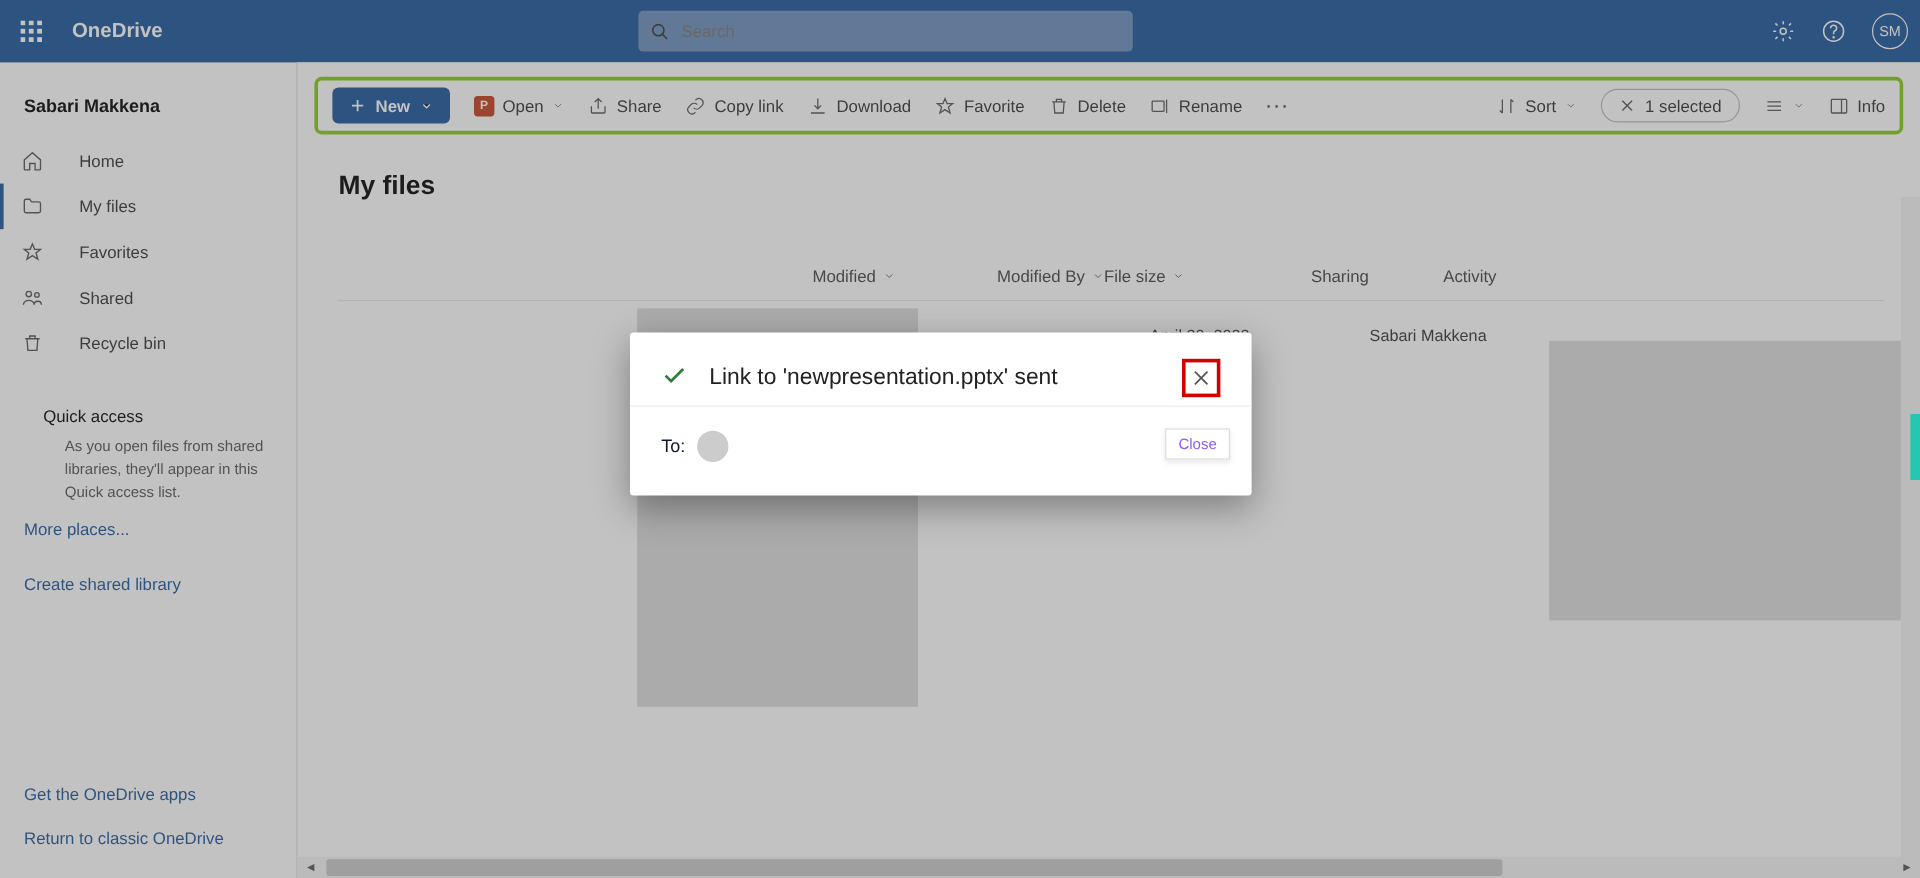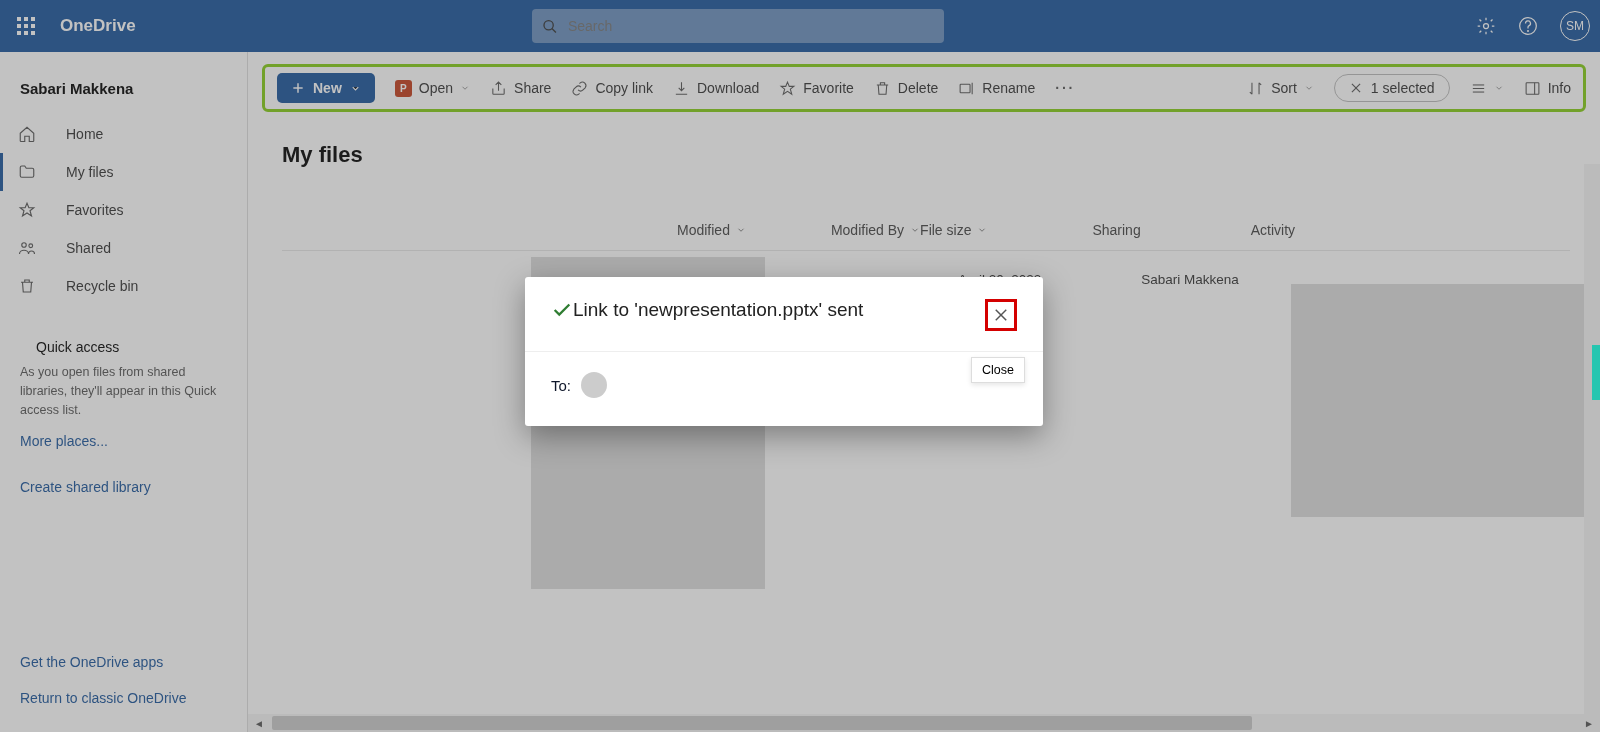--- a/index.html
+++ b/index.html
@@ -20,21 +20,21 @@
 
 
 .main{display:flex;height:calc(100% - 52px);position:relative;z-index:1;}
 .sidebar{width:248px;border-right:1px solid #ddd;padding-top:18px;display:flex;flex-direction:column;}
 .user-name{font-size:15px;font-weight:600;padding:10px 20px 18px;}
 .navlist{list-style:none;}
 .nav-item{display:flex;align-items:center;gap:30px;padding:10px 18px;font-size:14px;color:#333;cursor:pointer;}
 .nav-item.active{border-left:3px solid #1b559b;padding-left:15px;font-weight:400;}
 .nav-item svg{width:18px;height:18px;stroke:#555;fill:none;stroke-width:1.5;}
 .qa-title{font-size:14px;font-weight:400;padding:34px 20px 8px;margin-left:16px;}
-.qa-desc{font-size:12.5px;color:#555;padding:0 20px;line-height:1.5;}
+.qa-desc{font-size:12.5px;color:#555;padding:0 20px;line-height:1.5;margin-left:34px;}
 .link{color:#1b559b;font-size:14px;padding:14px 20px 6px;cursor:pointer;}
 .sidebar-bottom{margin-top:auto;padding-bottom:20px;}
 
 
 .content{flex:1;position:relative;background:#fff;}
 .toolbar{height:48px;margin:12px 14px 0;border:3px solid #84cc16;border-radius:6px;display:flex;align-items:center;padding:0 12px;gap:20px;font-size:14px;color:#333;}
 .btn-new{background:#1b559b;color:#fff;border-radius:5px;padding:7px 14px;display:flex;align-items:center;gap:8px;font-weight:600;}
 .btn-new svg{width:14px;height:14px;stroke:#fff;stroke-width:2.5;}
 .tb-item{display:flex;align-items:center;gap:7px;cursor:pointer;}
 .tb-item svg{width:17px;height:17px;stroke:#555;fill:none;stroke-width:1.5;}
@@ -50,26 +50,26 @@
 .ch svg{width:10px;height:10px;stroke:#666;stroke-width:2;fill:none;}
 .row1{position:absolute;top:220px;left:710px;font-size:13.5px;color:#333;display:flex;gap:100px;}
 
 
 .grey-block{position:absolute;background:#dcdcdc;}
 .g1{left:283px;top:205px;width:234px;height:332px;}
 .g2{left:1043px;top:232px;width:507px;height:233px;}
 
 
 .modal{position:absolute;left:525px;top:277px;width:518px;background:#fff;border-radius:3px;box-shadow:0 10px 30px rgba(0,0,0,0.35);z-index:20;}
-.modal-head{display:flex;padding:22px 26px 20px;border-bottom:1px solid #eee;}
+.modal-head{display:flex;align-items:center;padding:22px 26px 7px;border-bottom:1px solid #eee;gap:18px;}
 .modal-head .check svg{width:22px;height:22px;stroke:#2f7d32;stroke-width:2.5;fill:none;}
 .modal-title{font-size:19px;color:#222;}
 .close-btn{margin-left:auto;width:32px;height:32px;border:3px solid #d40000;display:flex;align-items:center;justify-content:center;cursor:pointer;}
 .close-btn svg{width:18px;height:18px;stroke:#555;stroke-width:2;}
-.tooltip{position:absolute;right:18px;top:80px;background:#fff;border:1px solid #ddd;padding:5px 10px;font-size:12.5px;color:#000000;box-shadow:0 2px 5px rgba(0,0,0,0.1);}
+.tooltip{position:absolute;right:18px;top:80px;background:#fff;border:1px solid #ddd;padding:5px 10px;font-size:12.5px;color:#8b5cf6;box-shadow:0 2px 5px rgba(0,0,0,0.1);}
 .modal-body{padding:20px 26px 28px;display:flex;align-items:center;gap:10px;font-size:15px;color:#0f172a;}
 .person{width:26px;height:26px;border-radius:50%;background:#ccc;}
 
 
 .edge-tab{position:absolute;right:0;top:345px;width:8px;height:55px;background:#26c6b0;z-index:10;}
 
 
 .hscroll{position:absolute;left:248px;right:0;bottom:0;height:18px;background:#f4f4f4;display:flex;align-items:center;z-index:2;}
 .hscroll .thumb{position:absolute;left:24px;width:980px;height:14px;background:#c9c9c9;border-radius:2px;}
 .hscroll .arrow{position:absolute;font-size:10px;color:#555;}
@@ -274,21 +274,21 @@
         </div>
       <div class="ch" style="">
           <span>File size</span>
           <svg viewBox="0 0 24 24">
             <path d="M6 9l6 6 6-6"></path>
           </svg>
         </div>
       <div class="ch" style="margin-left:105px">
           <span>Sharing</span>
         </div>
-      <div class="ch" style="margin-left:110px">
+      <div class="ch" style="margin-left:62px">
           <span>Activity</span>
         </div>
     </div>
 
     <div class="row1">
       <span>April 20, 2023</span>
       <span>Sabari Makkena</span>
     </div>
 
     <div class="grey-block g1"></div>

